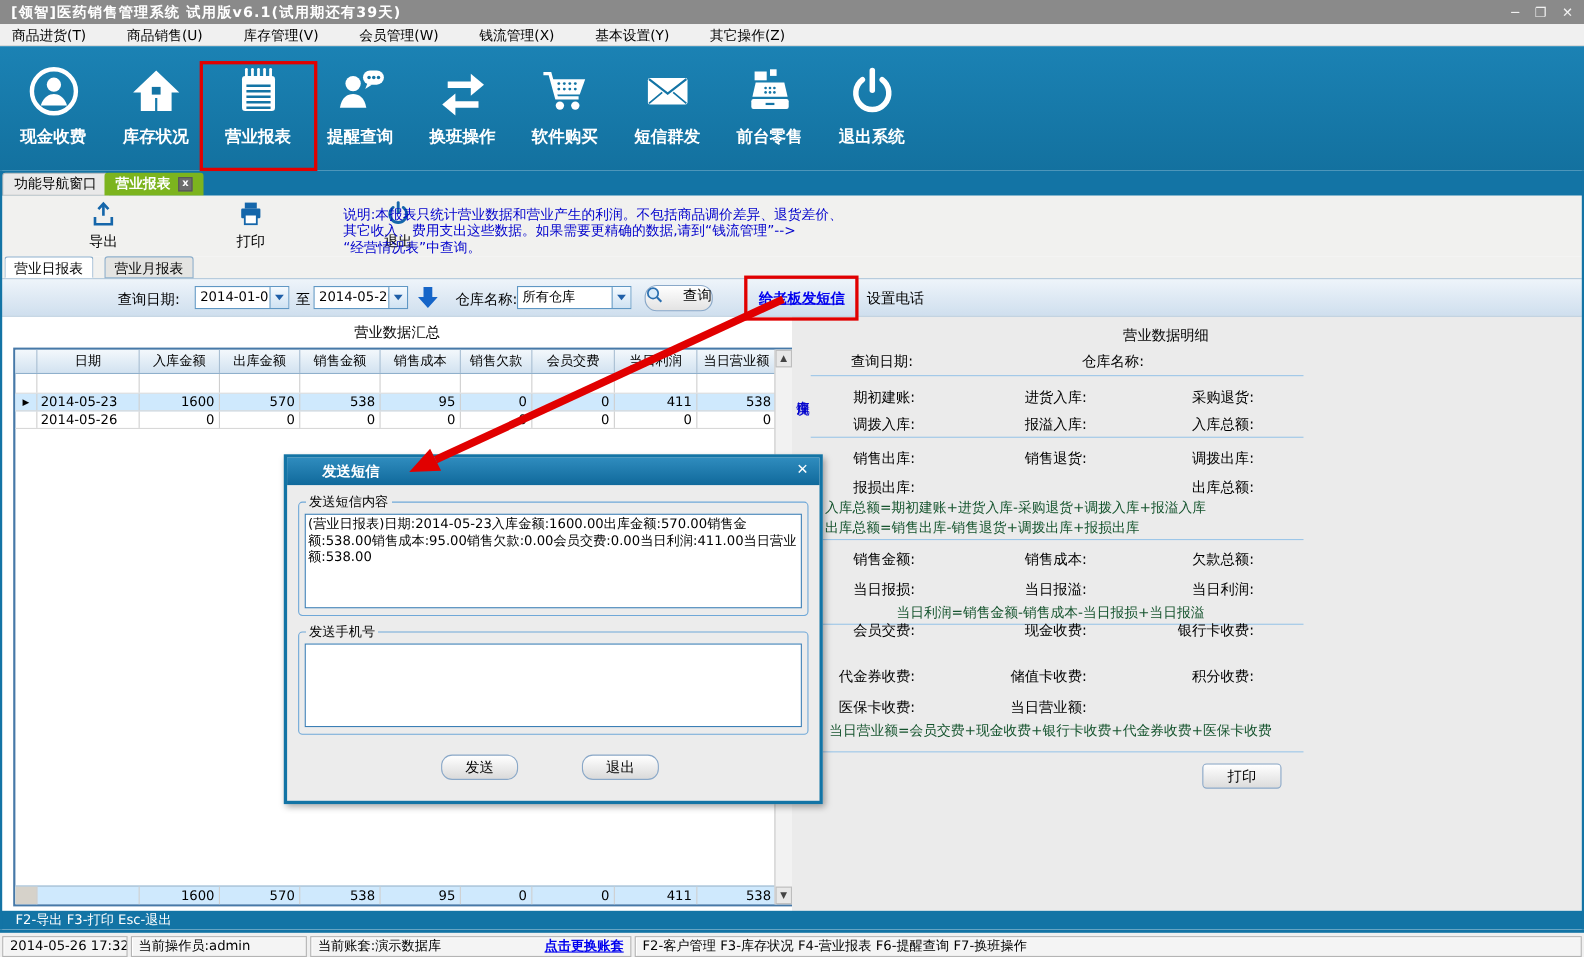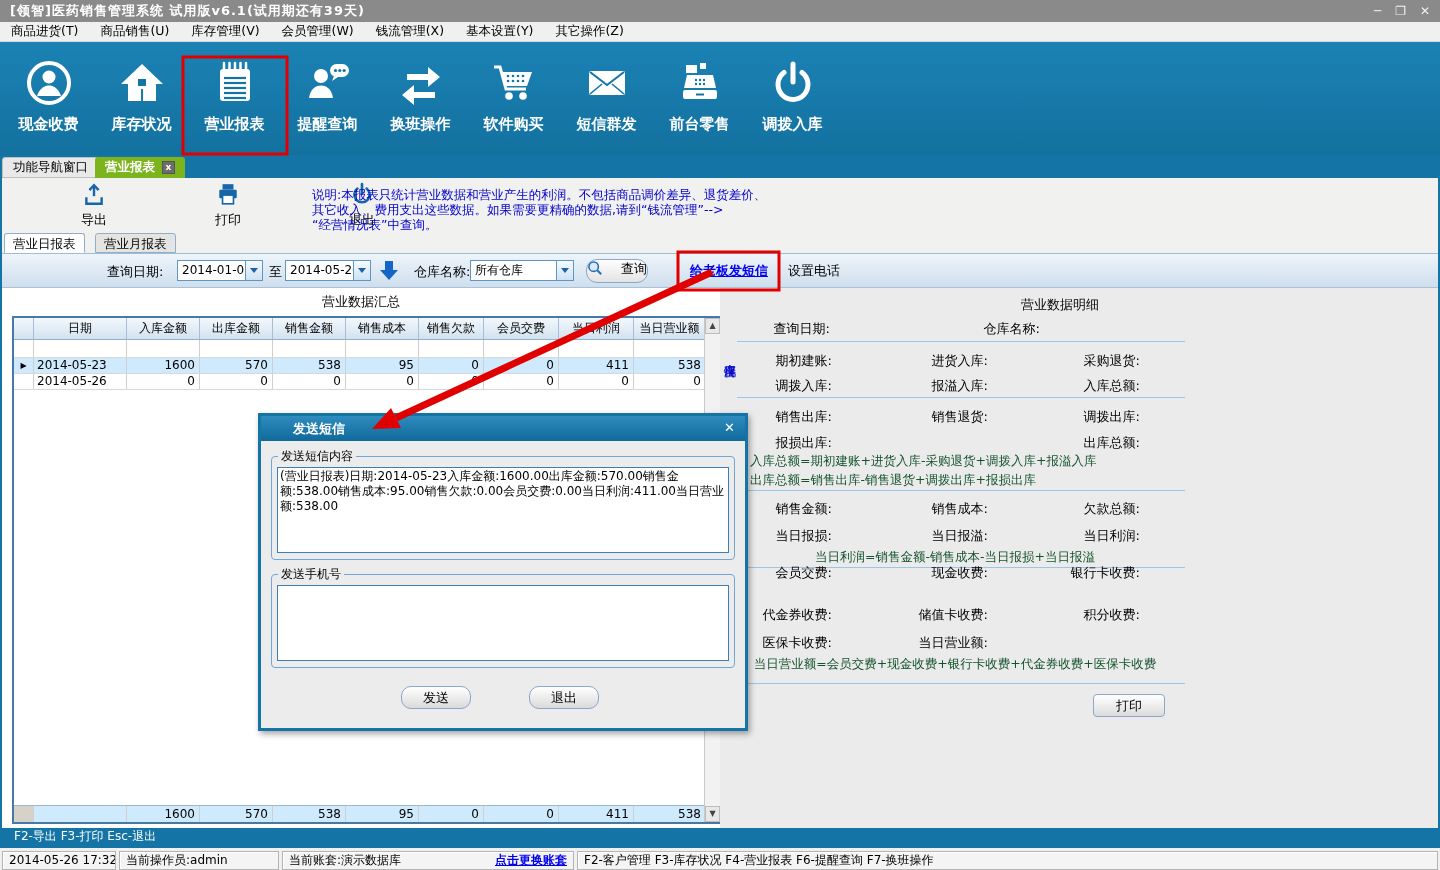--- a/index.html
+++ b/index.html
@@ -5,21 +5,21 @@
   * { margin:0; padding:0; box-sizing:border-box; }
   html,body { width:1440px; height:870px; overflow:hidden; }
   body { position:relative; font-family:"DejaVu Sans","Liberation Sans",sans-serif; font-size:12px; color:#000; background:#fff; }
 
   
   #titlebar { position:absolute; left:0; top:0; width:1440px; height:22px; background:#8a8a8a; color:#fff; display:flex; align-items:center; }
   #titlebar .ttl { font-size:13px; font-weight:bold; padding-left:10px; letter-spacing:1px; }
   #titlebar .win-controls { margin-left:auto; display:flex; gap:14px; padding-right:10px; font-size:12px; color:#f2f2f2; }
   #titlebar .win-controls span { cursor:default; }
 
-  #menubar { position:absolute; left:0; top:22px; width:1440px; height:20px; background:#f0f0f0; border-bottom:1px solid #d6d6d6; display:flex; align-items:flex-end; gap:0; }
+  #menubar { position:absolute; left:0; top:22px; width:1440px; height:20px; background:#f0f0f0; border-bottom:1px solid #d6d6d6; display:flex; align-items:center; gap:15px; }
   #menubar .mi { padding:0 11px; font-size:12.5px; line-height:20px; }
 
   
   #toolbar { position:absolute; left:0; top:42px; width:1440px; height:113px; background:linear-gradient(#1b82b4,#13719f); display:flex; padding-left:2px; }
   .tb-item { width:93px; height:113px; display:flex; flex-direction:column; align-items:center; justify-content:flex-start; padding-top:13px; }
   .tb-ico { height:56px; display:flex; align-items:center; justify-content:center; }
   .tb-lbl { color:#fff; font-size:15px; font-weight:bold; margin-top:4px; white-space:nowrap; }
 
   
   #tabstrip { position:absolute; left:0; top:155px; width:1440px; height:23px; background:#1374a5; }
@@ -253,21 +253,21 @@
     </span>
     <span class="tb-lbl">前台零售</span>
   </div>
   <div class="tb-item">
     <span class="tb-ico">
       <svg width="48" height="48" viewBox="0 0 48 48">
           <path d="M15 13.5a15 15 0 1 0 18 0" fill="none" stroke="#fff" stroke-width="5" stroke-linecap="round"></path>
           <line x1="24" y1="5" x2="24" y2="23" stroke="#fff" stroke-width="5" stroke-linecap="round"></line>
         </svg>
     </span>
-    <span class="tb-lbl">调拨入库</span>
+    <span class="tb-lbl">退出系统</span>
   </div>
 </div>
 
 <div id="tabstrip">
   <div class="doc-tab" id="tab-nav">功能导航窗口</div>
   <div class="doc-tab" id="tab-report">
     <span>营业报表</span>
     <span class="tab-close">x</span>
   </div>
 </div>

